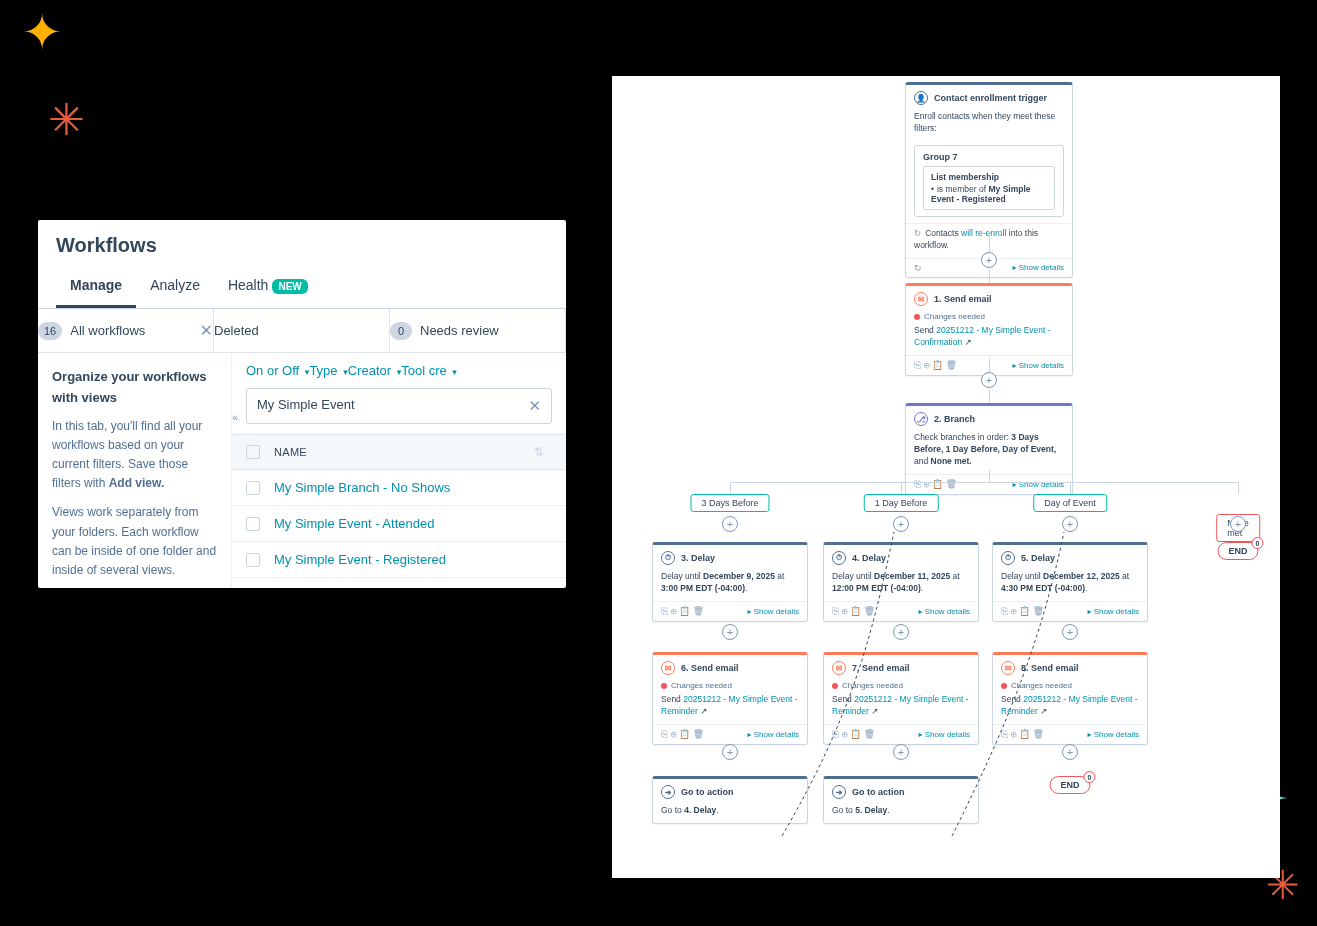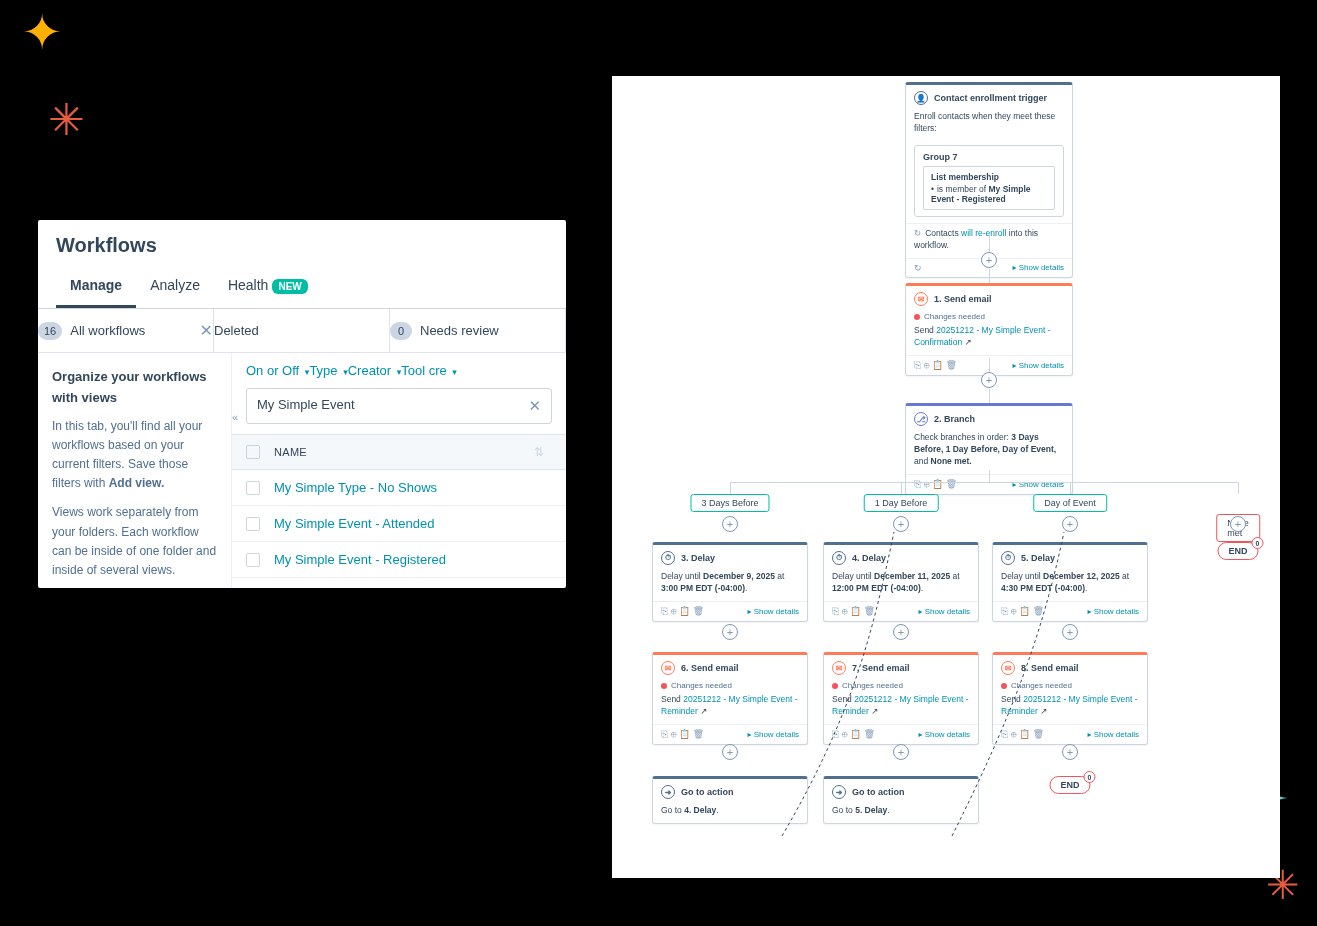--- a/index.html
+++ b/index.html
@@ -112,21 +112,21 @@
         <span class="x">✕</span>
       </div>
       <div class="p1-th">
         <div class="cb"></div>
         <div class="lbl">NAME</div>
         <div class="sort">⇅</div>
       </div>
       <div id="p1rows">
           <div class="p1-row">
             <div class="cb"></div>
-            <a>My Simple Type - No Shows</a>
+            <a>My Simple Branch - No Shows</a>
           </div>
           <div class="p1-row">
             <div class="cb"></div>
             <a>My Simple Event - Attended</a>
           </div>
           <div class="p1-row">
             <div class="cb"></div>
             <a>My Simple Event - Registered</a>
           </div>
         </div>

